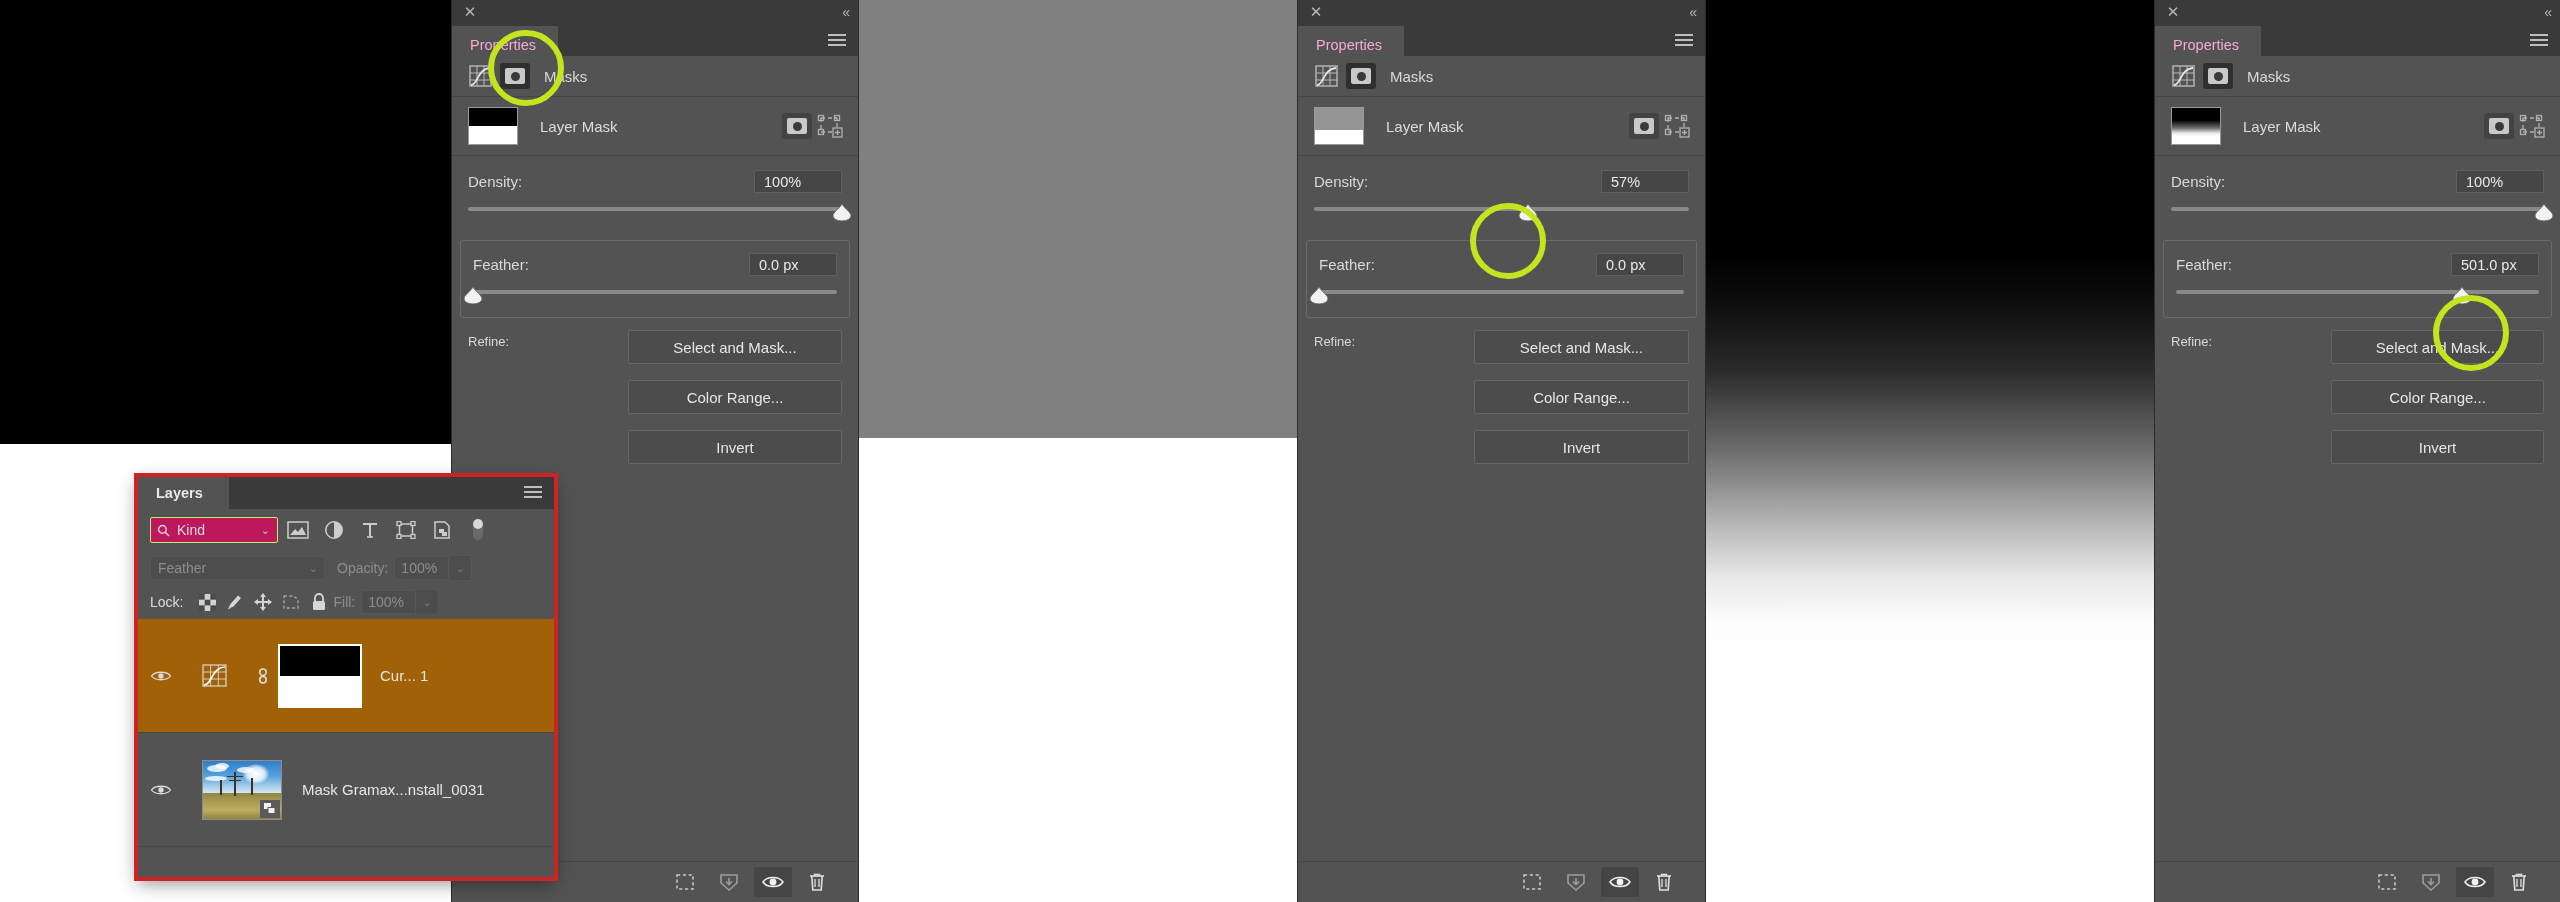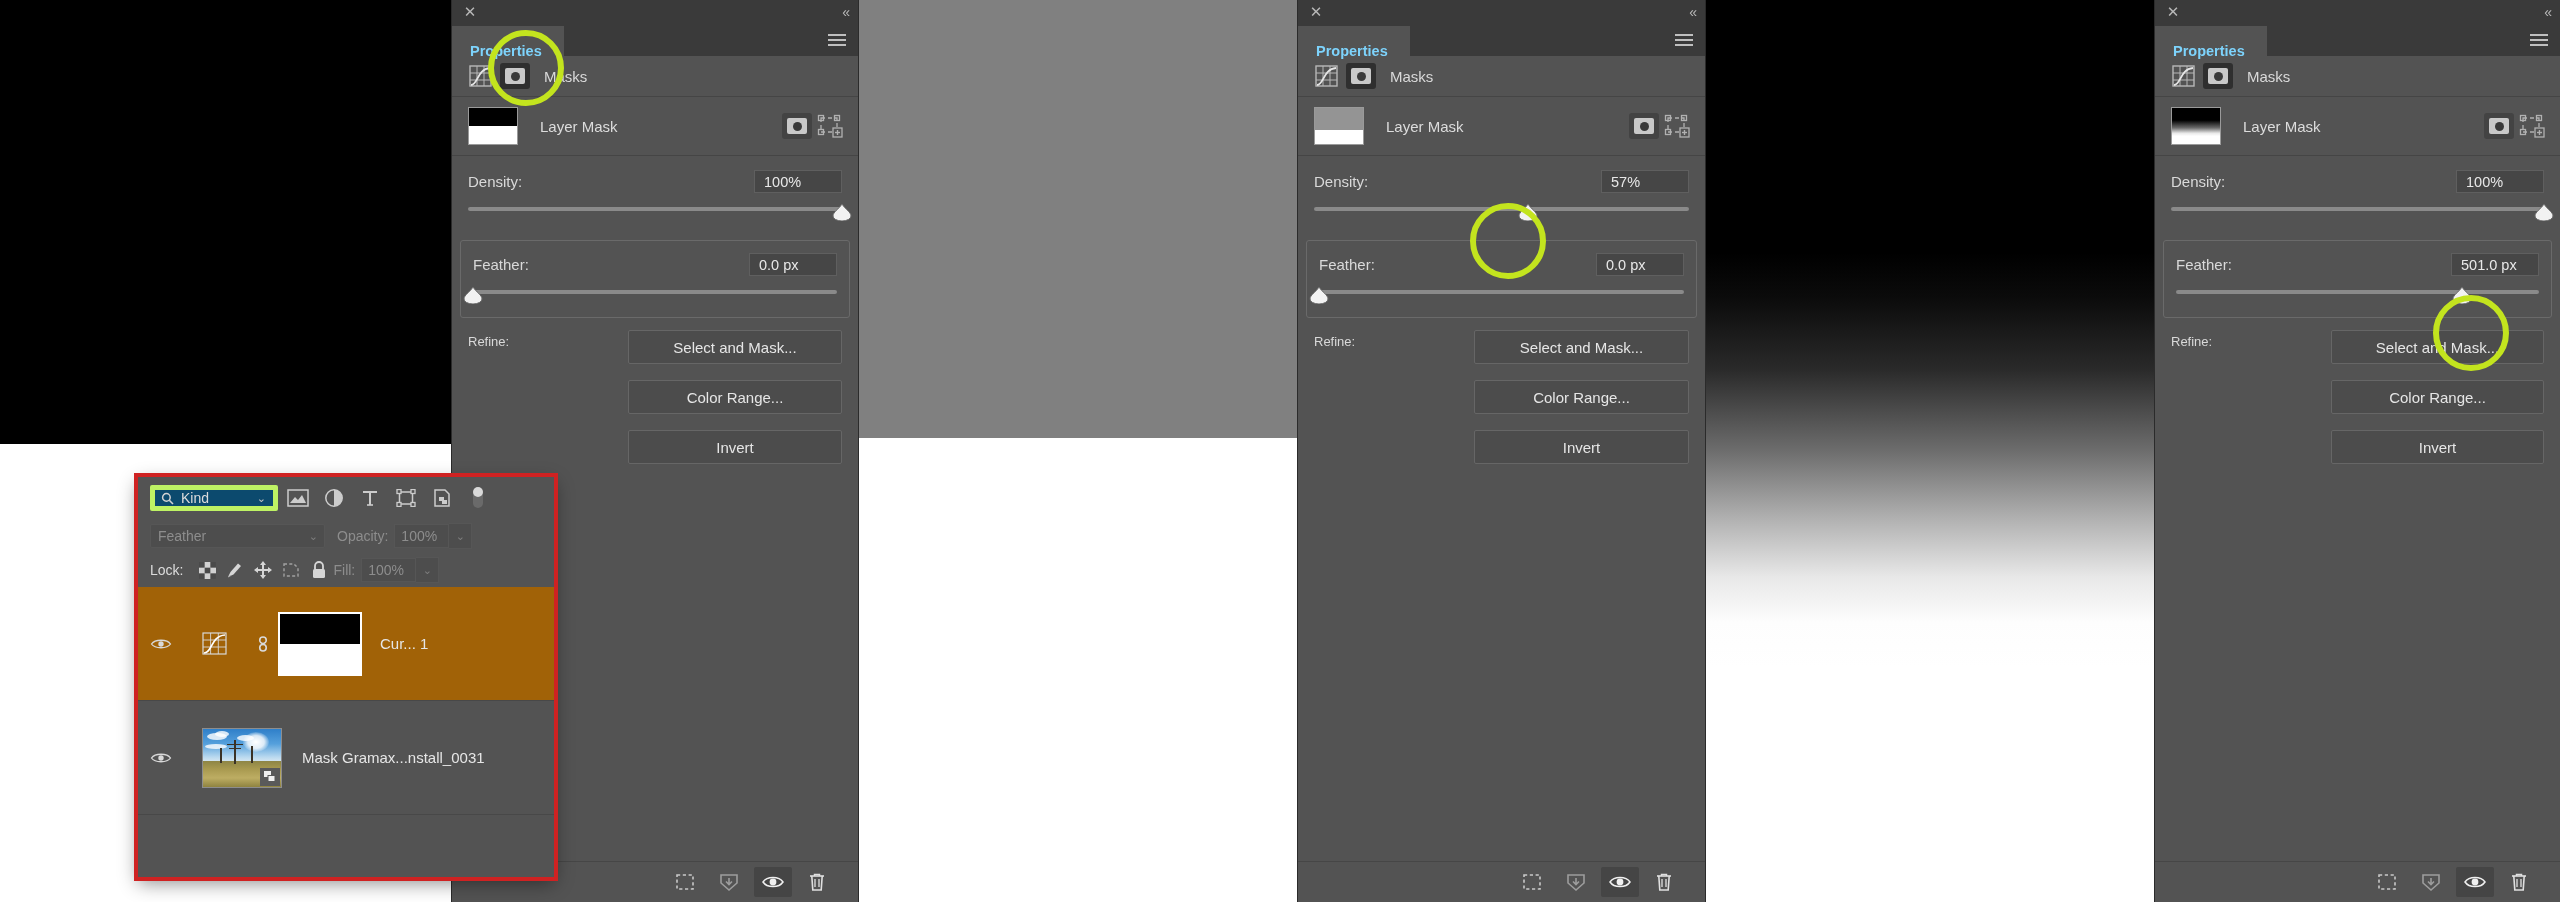--- a/index.html
+++ b/index.html
@@ -27,22 +27,22 @@
   
   .ps-panel{position:absolute;background:#535353;color:#d6d6d6;font-size:14.5px;
             box-shadow:0 0 0 1px #2b2b2b;}
   .ps-titlebar{height:26px;background:#3a3a3a;position:relative;}
   .ps-titlebar .close-x{position:absolute;left:11px;top:5px;width:14px;height:14px;
      color:#b8b8b8;font-size:15px;line-height:14px;text-align:center;}
   .ps-titlebar .collapse{position:absolute;right:10px;top:4px;color:#b8b8b8;font-size:14px;letter-spacing:-2px;}
 
   .ps-tabrow{height:30px;background:#3a3a3a;position:relative;}
   .ps-tab{position:absolute;left:0;top:0;height:30px;background:#535353;
-     padding:10px 22px 0 18px;display:flex;align-items:center;
-     font-weight:bold;font-size:14.5px;color:#7dd3fc;}
+     padding:4px 22px 0 18px;display:flex;align-items:center;
+     font-weight:normal;font-size:14.5px;color:#f9a8d4;}
   .ps-menu{position:absolute;right:12px;top:8px;width:18px;height:14px;}
   .ps-menu i{display:block;height:2px;background:#bfbfbf;margin-bottom:3px;}
 
   
   .masks-row{height:40px;display:flex;align-items:center;padding:0 0 0 16px;
      border-bottom:1px solid #454545;position:relative;}
   .icon-curves{width:26px;height:24px;position:relative;margin-right:6px;opacity:.85;}
   .icon-mask-sq{width:30px;height:26px;background:#2f2f2f;border-radius:3px;
      display:flex;align-items:center;justify-content:center;}
   .icon-mask-sq .inner{width:20px;height:16px;background:#c9c9c9;border-radius:2px;
@@ -90,21 +90,21 @@
   
   .ring{position:absolute;border:6px solid #c3e41e;border-radius:50%;box-sizing:border-box;pointer-events:none;}
 
   
   #layers-panel{position:absolute;left:138px;top:477px;width:416px;height:400px;
      background:#535353;box-shadow:0 0 0 4px #cf2222, 0 6px 18px rgba(0,0,0,.45);}
   .ly-tabrow{height:32px;background:#3a3a3a;position:relative;}
   .ly-tab{position:absolute;left:0;top:0;height:32px;background:#535353;padding:0 26px 0 18px;
      display:flex;align-items:center;font-weight:bold;font-size:14.5px;color:#e8e8e8;}
   .ly-filter{height:42px;display:flex;align-items:center;padding:0 12px;gap:0;}
-  .kind-box{width:128px;height:26px;background:#0c4a6e;border:5px solid #bef264;border-radius:2px;
+  .kind-box{width:128px;height:26px;background:#be185d;border:1px solid #bef264;border-radius:2px;
      display:flex;align-items:center;padding:0 6px;box-sizing:border-box;position:relative;}
   .kind-box .lbl{font-size:14px;color:#dcdcdc;margin-left:7px;}
   .kind-box .chev{position:absolute;right:7px;color:#c4c4c4;font-size:11px;}
   .ly-ficon{width:32px;height:26px;display:flex;align-items:center;justify-content:center;margin-left:4px;opacity:.9;}
   .ly-blend{height:34px;display:flex;align-items:center;padding:0 12px;}
   .blend-box{width:175px;height:24px;background:#4d4d4d;border:1px solid #565656;border-radius:2px;
      display:flex;align-items:center;padding:0 7px;box-sizing:border-box;position:relative;
      color:#8d8d8d;font-size:14px;}
   .blend-box .chev{position:absolute;right:6px;font-size:11px;color:#7e7e7e;}
   .op-label{margin-left:12px;color:#8d8d8d;font-size:14px;}
@@ -515,20 +515,28 @@
             <path d="M4.8 4 L5.8 18 H14.2 L15.2 4" fill="none" stroke="#e0e0e0" stroke-width="1.6"></path>
             <path d="M8 7 V15 M12 7 V15" stroke="#e0e0e0" stroke-width="1.3"></path>
           </svg>
       </div>
     </div>
 
     <div class="ring" style="left:278px;top:295px;width:76px;height:76px;"></div>
   </div>
 
   <div id="layers-panel">
+    <div class="ly-tabrow">
+      <div class="ly-tab">Layers</div>
+      <div class="ps-menu" style="top:9px;">
+          <i></i>
+          <i></i>
+          <i></i>
+        </div>
+    </div>
 
     <div class="ly-filter">
       <div class="kind-box">
         <svg width="13" height="13" viewBox="0 0 13 13">
             <circle cx="5.4" cy="5.4" r="3.8" fill="none" stroke="#d2d2d2" stroke-width="1.5"></circle>
             <line x1="8.3" y1="8.3" x2="12" y2="12" stroke="#d2d2d2" stroke-width="1.6"></line>
           </svg>
         <span class="lbl">Kind</span>
         <span class="chev">⌄</span>
       </div>

